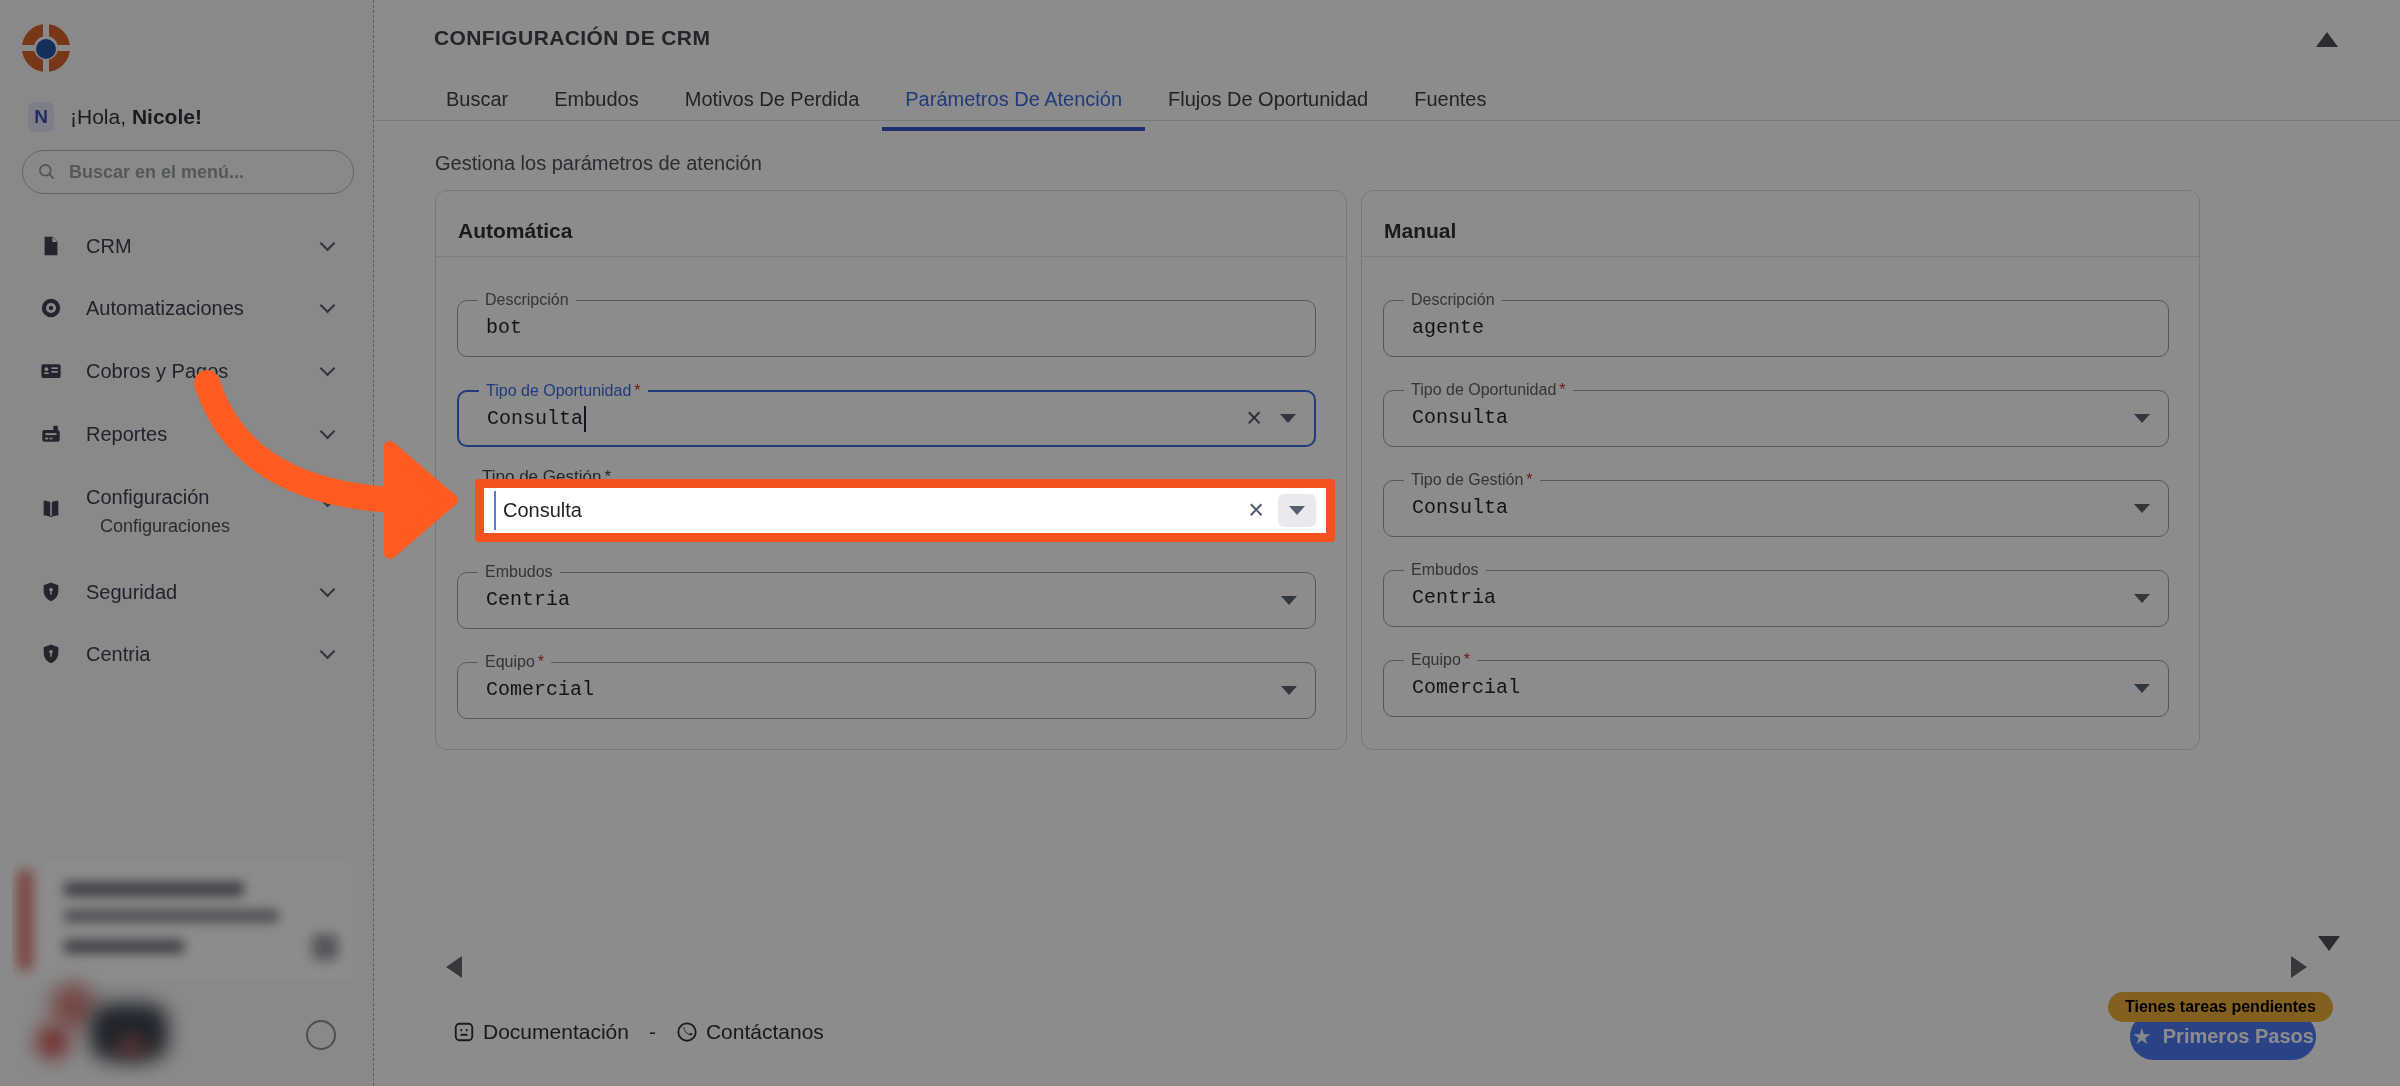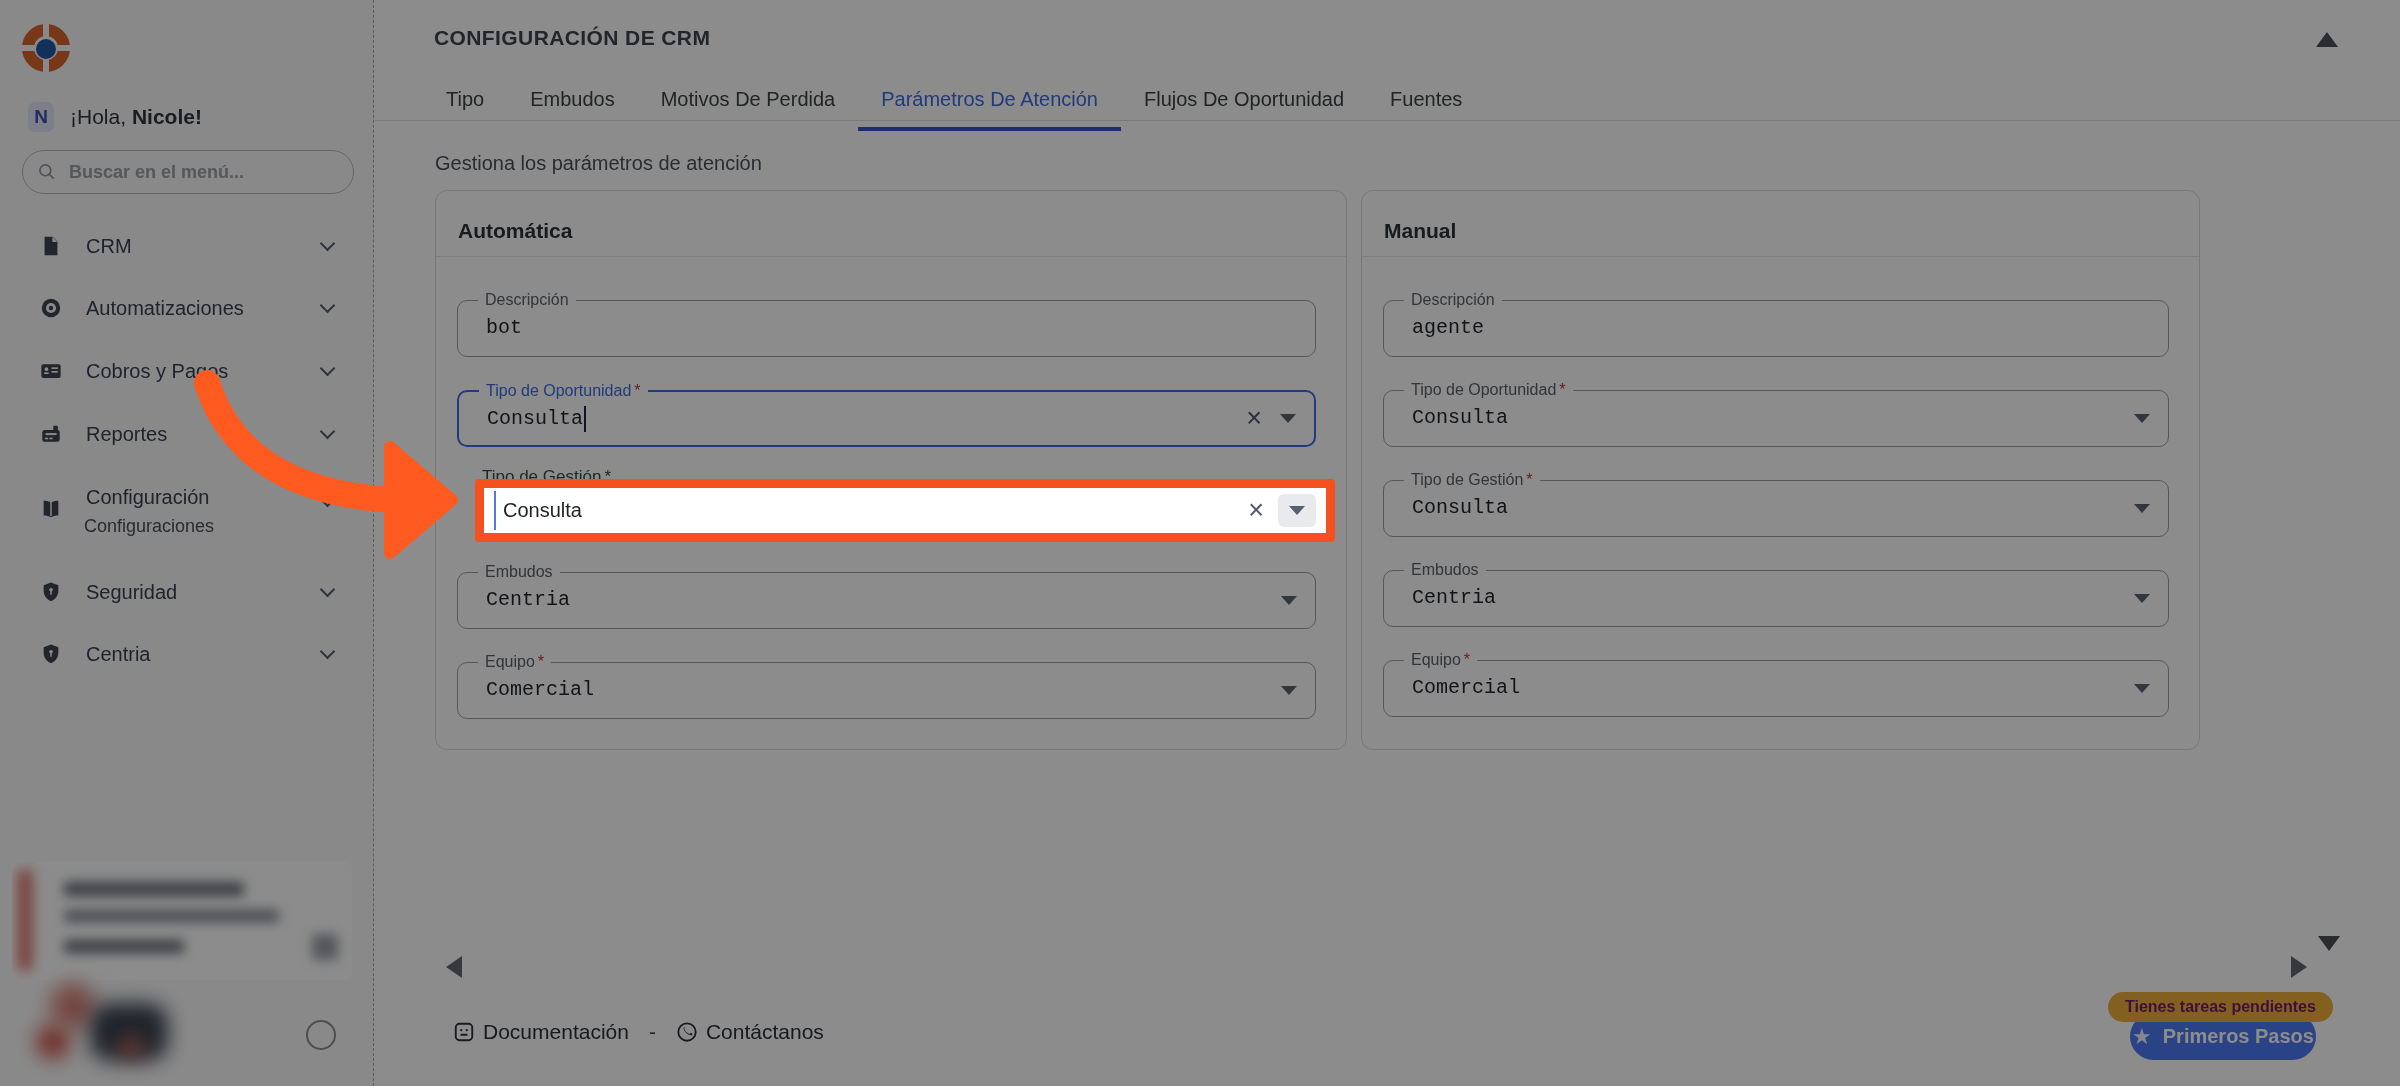--- a/index.html
+++ b/index.html
@@ -32,21 +32,21 @@
     border:none; outline:none; background:transparent; flex:1;
     font-size:18px; color:#5f6368; font-family:"Liberation Sans", sans-serif;font-weight:bold;
   }
   .search input::placeholder { color:#9aa0a6; }
   .menu-item {
     position:absolute; left:0; width:374px; height:44px;
     display:flex; align-items:center; cursor:pointer;
   }
   .menu-item .mi-icon { position:absolute; left:40px; width:22px; height:22px; color:#3e4450; }
   .menu-item .mi-label { position:absolute; left:86px; font-size:20px; color:#3b4150; }
-  .menu-item .mi-sub { position:absolute; left:84px; top:40px; font-size:18px; color:#4a5058; }
+  .menu-item .mi-sub { position:absolute; left:100px; top:40px; font-size:18px; color:#4a5058; }
   .chevron {
     position:absolute; left:322px; width:11px; height:11px;
     border-right:2px solid #586070; border-bottom:2px solid #586070;
     transform:rotate(45deg); top:14px;
   }
   .mi-tall { height:80px; }
   .mi-tall .chevron { top:18px; }
 
   
   .notif-card {
@@ -161,21 +161,21 @@
   .flink { display:flex; align-items:center; gap:8px; cursor:pointer; }
 
   .tri { position:absolute; width:0; height:0; z-index:1; }
   .tri-left  { left:71px;  top:956px; border-top:11px solid transparent; border-bottom:11px solid transparent; border-right:16px solid #63676d; }
   .tri-right { left:1916px; top:956px; border-top:11px solid transparent; border-bottom:11px solid transparent; border-left:16px solid #63676d; }
   .tri-down  { left:1943px; top:936px; border-left:11px solid transparent; border-right:11px solid transparent; border-top:15px solid #4d5157; }
   .tri-up    { left:1941px; top:32px;  border-left:11px solid transparent; border-right:11px solid transparent; border-bottom:15px solid #4d5157; }
 
   .task-badge {
     position:absolute; left:1733px; top:992px; z-index:3;
-    background:#EFAF3A; color:#701a75; font-weight:bold; font-size:16px;
+    background:#EFAF3A; color:#000000; font-weight:bold; font-size:16px;
     padding:6px 17px; border-radius:15px; white-space:nowrap;
   }
   .steps-button {
     position:absolute; left:1755px; top:1013px; width:186px; height:47px; z-index:2;
     background:#4D7AF5; border-radius:24px; display:flex; align-items:center;
     justify-content:center; gap:11px; color:#ffffff; cursor:pointer;
   }
   .steps-button .star { font-size:22px; line-height:1; color:#f4f6ff; }
   .steps-button .sb-label { font-size:20px; font-weight:600; }
 </style>
@@ -292,21 +292,21 @@
     <div class="blob blob3"></div>
     <div class="blob blob4"></div>
   </div>
   <div class="circle-btn"></div>
 </div>
 
 <div class="main">
   <div class="page-title">CONFIGURACIÓN DE CRM</div>
 
   <div class="tabs">
-    <div class="tab">Tipo</div>
+    <div class="tab">Buscar</div>
     <div class="tab">Embudos</div>
     <div class="tab">Motivos De Perdida</div>
     <div class="tab active">Parámetros De Atención</div>
     <div class="tab">Flujos De Oportunidad</div>
     <div class="tab">Fuentes</div>
   </div>
   <div class="tabs-divider"></div>
 
   <div class="subtitle">Gestiona los parámetros de atención</div>
 

